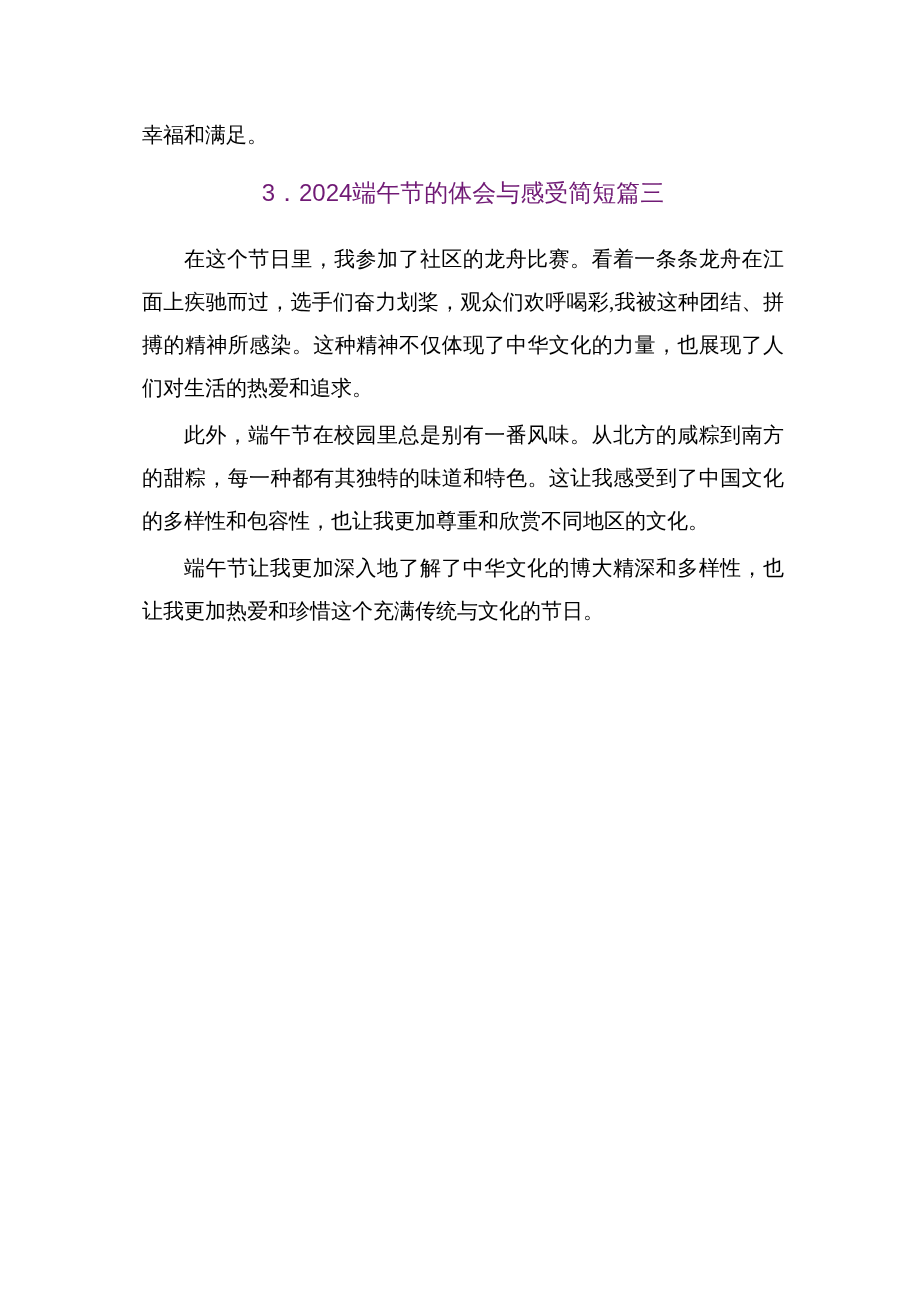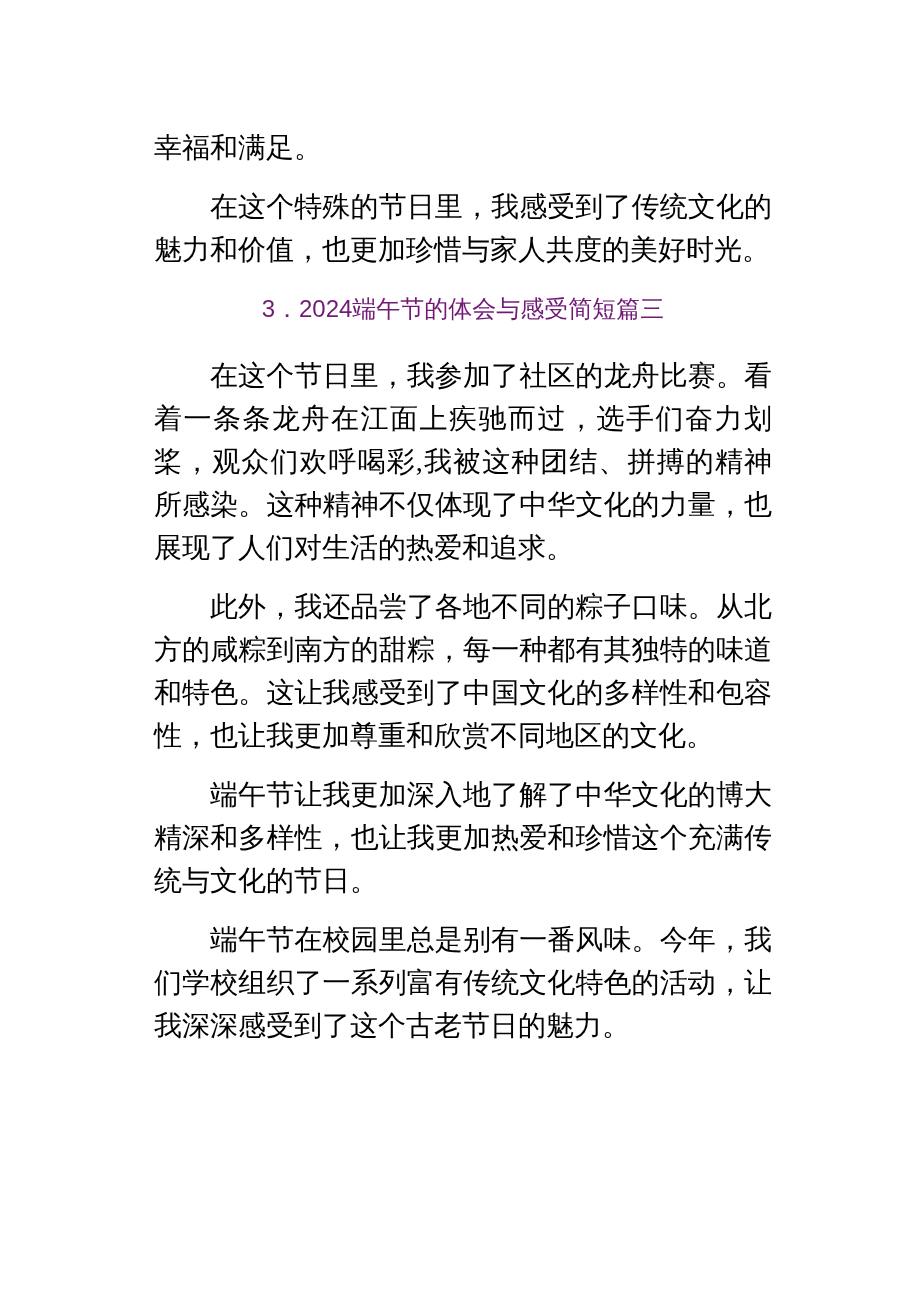--- a/index.html
+++ b/index.html
@@ -15,23 +15,23 @@
     overflow: hidden;
     color: #000000;
   }
   .content {
     position: absolute;
     left: 138px;
     top: 110px;
     width: 650px;
   }
   p.paragraph {
-    margin: 16px;
+    margin: 4px;
     font-family: "Liberation Serif", "DejaVu Serif", serif;
-    font-size: 28px;
+    font-size: 21px;
     line-height: 43px;
     color: #000000;
     text-align: justify;
     text-indent: 2em;
     word-break: normal;
   }
   p.paragraph.no-indent {
     text-indent: 0;
   }
   .heading {
@@ -43,20 +43,18 @@
     color: #701a75;
     text-align: center;
   }
 </style>
 </head>
 <body>
 
 <div class="page">
   <div class="content" id="document-content">
       <p class="paragraph no-indent">幸福和满足。</p>
-      <p class="paragraph">在这个特殊的节日里，我感受到了传统文化的魅力和价值，也更加珍惜与家人共度的美好时光。</p>
       <div class="heading">3．2024端午节的体会与感受简短篇三</div>
       <p class="paragraph">在这个节日里，我参加了社区的龙舟比赛。看着一条条龙舟在江面上疾驰而过，选手们奋力划桨，观众们欢呼喝彩,我被这种团结、拼搏的精神所感染。这种精神不仅体现了中华文化的力量，也展现了人们对生活的热爱和追求。</p>
-      <p class="paragraph">此外，我还品尝了各地不同的粽子口味。从北方的咸粽到南方的甜粽，每一种都有其独特的味道和特色。这让我感受到了中国文化的多样性和包容性，也让我更加尊重和欣赏不同地区的文化。</p>
+      <p class="paragraph">此外，端午节在校园里总是别有一番风味。从北方的咸粽到南方的甜粽，每一种都有其独特的味道和特色。这让我感受到了中国文化的多样性和包容性，也让我更加尊重和欣赏不同地区的文化。</p>
       <p class="paragraph">端午节让我更加深入地了解了中华文化的博大精深和多样性，也让我更加热爱和珍惜这个充满传统与文化的节日。</p>
-      <p class="paragraph">端午节在校园里总是别有一番风味。今年，我们学校组织了一系列富有传统文化特色的活动，让我深深感受到了这个古老节日的魅力。</p>
     </div>
 </div>
 
 </body></html>

